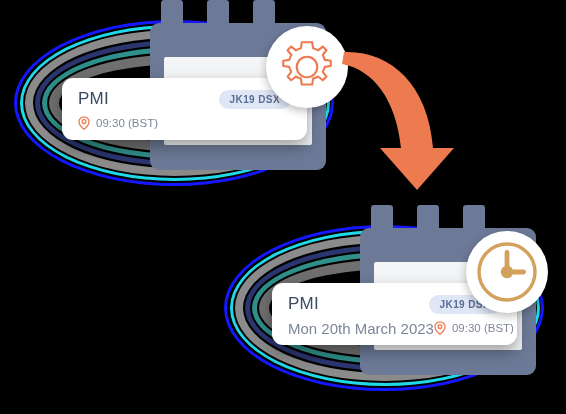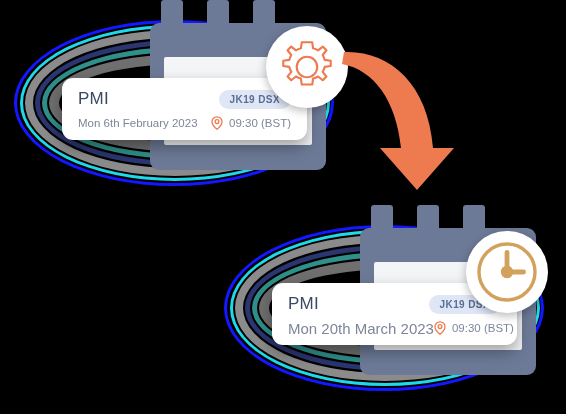--- a/index.html
+++ b/index.html
@@ -62,21 +62,20 @@
       <div class="cal-body" style="left:0px;top:23px;width:176px;height:147px;"></div>
       <div class="cal-page" style="left:14px;top:57px;width:148px;height:88px;"></div>
     </div>
 
     <div class="card" style="left:62px;top:78px;width:245px;height:62px;">
       <div class="card-row" style="top:9px;height:24px;padding:0 16px;">
         <span class="card-title" style="font-size:17px;">PMI</span>
         <span class="badge" style="font-size:10px;padding:4px 11px;">JK19 DSX</span>
       </div>
       <div class="card-row" style="top:36px;height:18px;padding:0 16px;">
-        <span class="card-date" style="font-size:11.5px;">Mon 6th February 2023</span>
         <span class="card-time" style="font-size:11.5px;">
           <svg class="pin" width="12" height="14" viewBox="0 0 12 14">
             <path d="M6 0.8 C3.2 0.8 1 3 1 5.7 C1 9.2 6 13.2 6 13.2 C6 13.2 11 9.2 11 5.7 C11 3 8.8 0.8 6 0.8 Z" fill="none" stroke="#ed7b4f" stroke-width="1.3"></path>
             <circle cx="6" cy="5.6" r="1.9" fill="none" stroke="#ed7b4f" stroke-width="1.3"></circle>
           </svg>
           <span>09:30 (BST)</span>
         </span>
       </div>
     </div>
 

